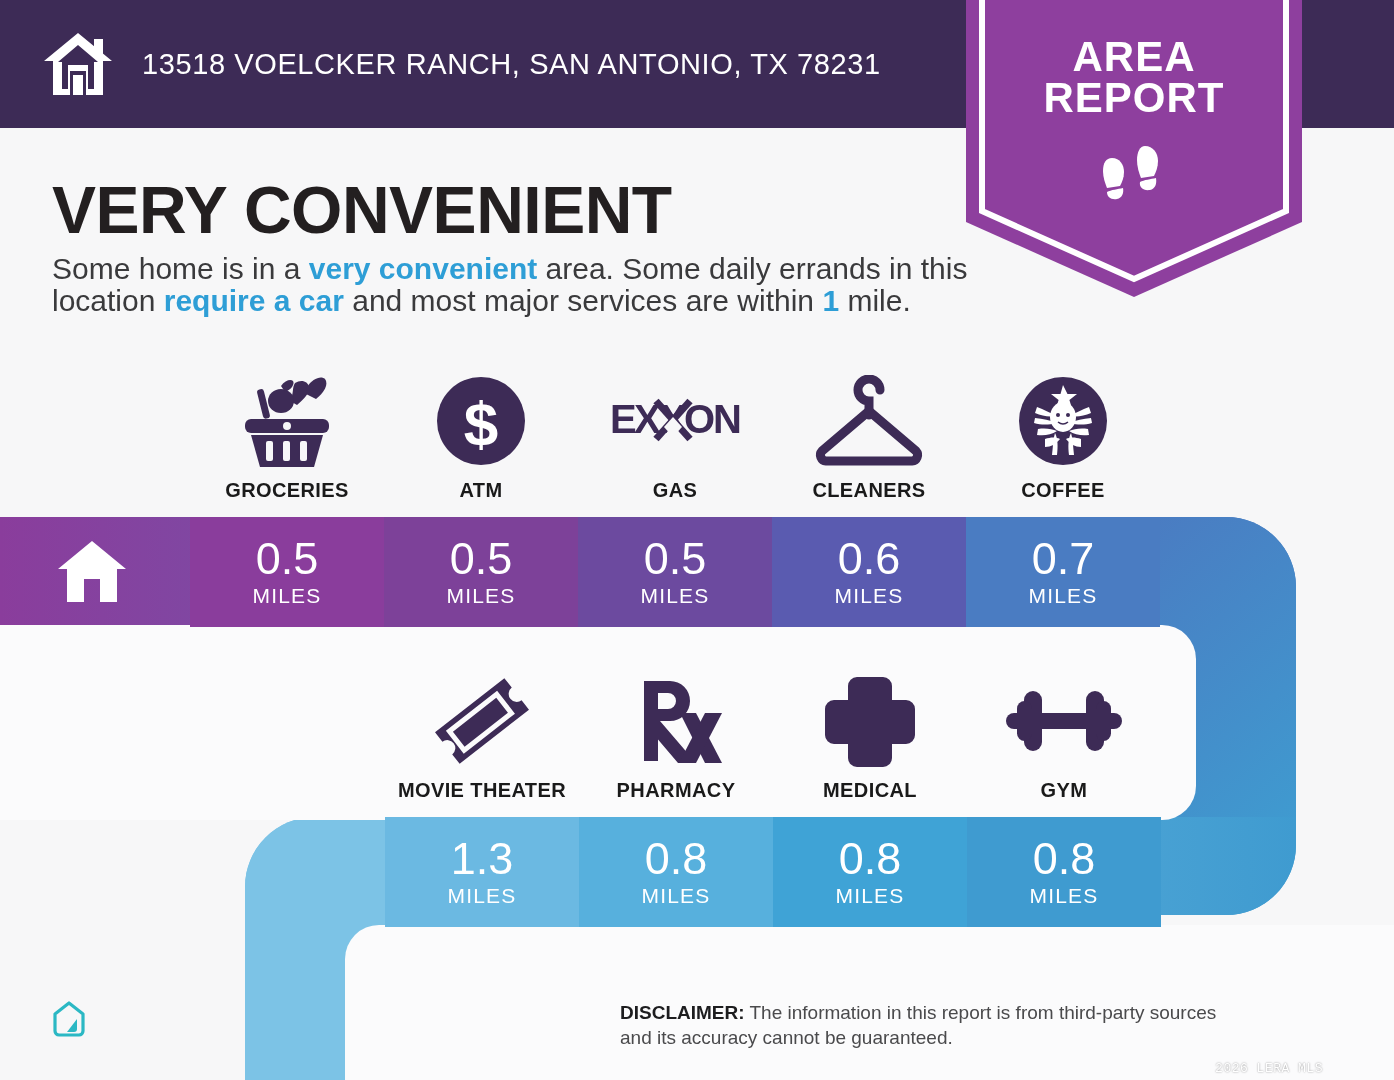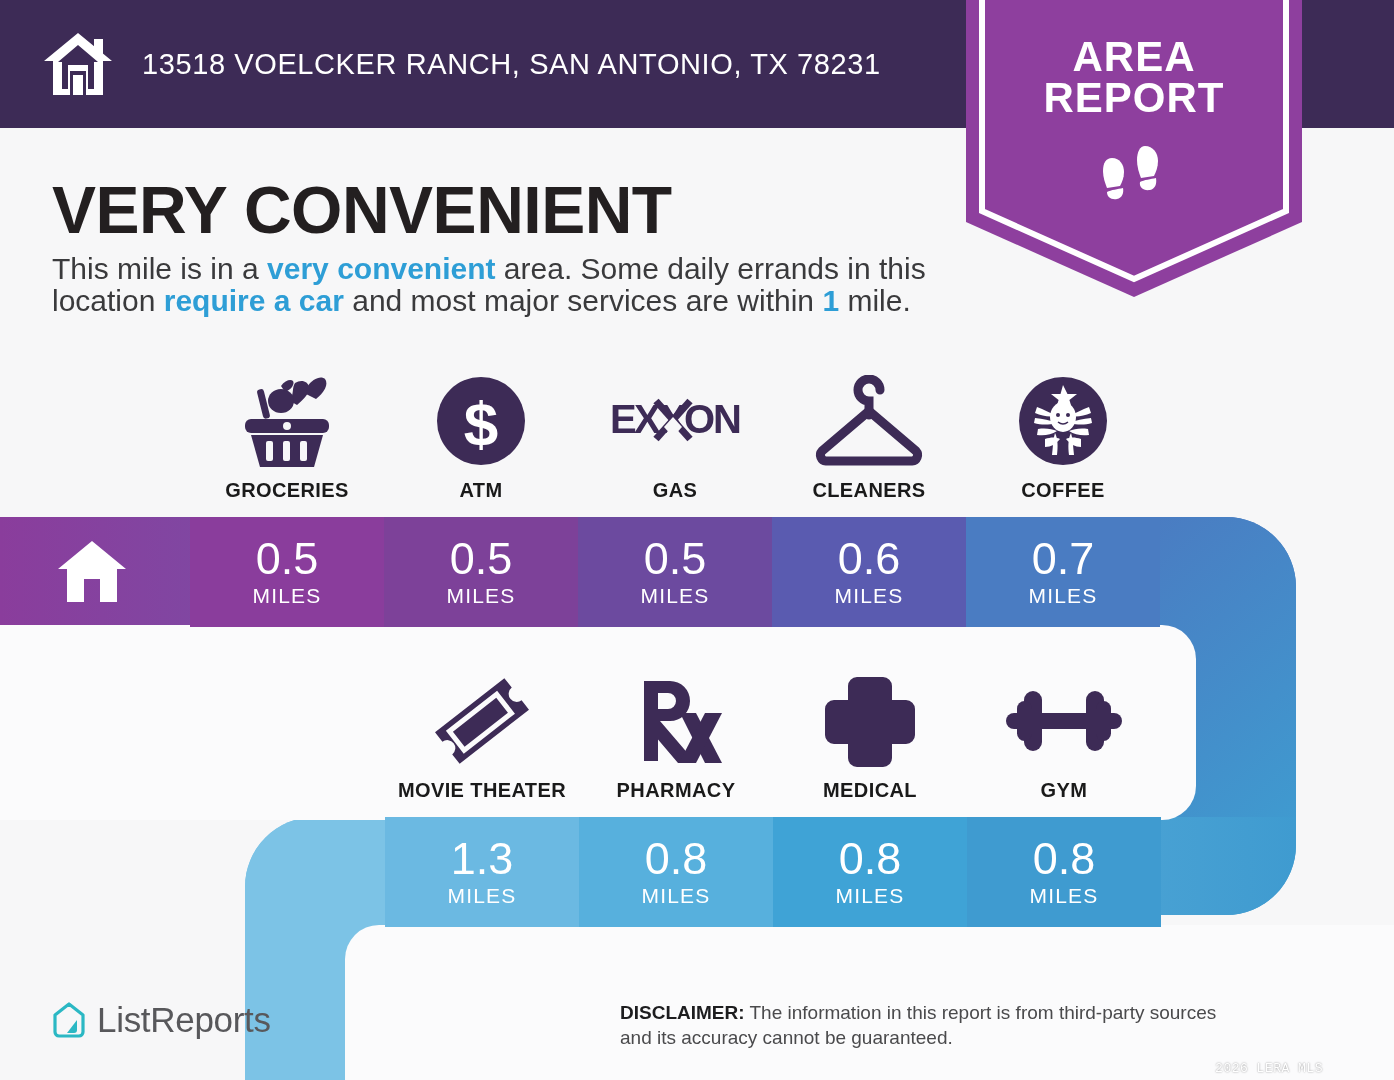--- a/index.html
+++ b/index.html
@@ -131,21 +131,21 @@
         <path d="M14 18 c8 0 12 7 12 14 c0 6 -2 10 -4 14 l-13 2 c-2 -5 -4 -11 -4 -17 c0 -8 3 -13 9 -13 z"></path>
         <path d="M9 52 c4 -2 11 -3 16 -4 c1 5 -1 10 -6 11 c-6 1 -10 -2 -10 -7 z"></path>
         <path d="M47 6 c8 0 13 7 13 15 c0 6 -2 11 -4 15 l-13 2 c-2 -5 -4 -11 -4 -18 c0 -8 3 -14 8 -14 z"></path>
         <path d="M42 42 c4 -2 11 -3 16 -4 c1 6 -1 11 -6 12 c-7 1 -11 -3 -10 -8 z"></path>
       </g>
     </svg>
   </div>
 
   <div class="headline">VERY CONVENIENT</div>
   <div class="subhead">
-    <span>This mile is in a </span><span class="hl">very convenient</span><span> area. Some daily errands in this location </span><span class="hl">require a car</span><span> and most major services are within </span><span class="hl">1</span><span> mile.</span>
+    <span>Some home is in a </span><span class="hl">very convenient</span><span> area. Some daily errands in this location </span><span class="hl">require a car</span><span> and most major services are within </span><span class="hl">1</span><span> mile.</span>
   </div>
 
   <svg class="band" viewBox="0 0 1394 565">
     <defs>
       <linearGradient id="gseg1" x1="0" y1="0" x2="1" y2="0">
         <stop offset="0" stop-color="#8a3d9c"></stop>
         <stop offset="1" stop-color="#4a7cc2"></stop>
       </linearGradient>
       <linearGradient id="gcorner" x1="0" y1="0" x2="0.3" y2="1">
         <stop offset="0" stop-color="#4a7cc2"></stop>
@@ -360,21 +360,20 @@
       <div class="dist-value">0.8</div>
       <div class="dist-unit">MILES</div>
     </div>
   </div>
 
   <div class="logo">
     <svg class="logo-mark" viewBox="0 0 34 38">
       <path d="M17 3 L31 14 V31 a4 4 0 0 1 -4 4 H7 a4 4 0 0 1 -4 -4 V14 Z" fill="none" stroke="#2bb8c4" stroke-width="3.2" stroke-linejoin="round"></path>
       <path d="M25 19 L25 29 a3 3 0 0 1 -3 3 L15 32 Z" fill="#2bb8c4"></path>
     </svg>
-    <div class="logo-text">ListReports</div>
   </div>
 
   <div class="disclaimer">
     <b>DISCLAIMER:</b><span> The information in this report is from third-party sources and its accuracy cannot be guaranteed.</span>
   </div>
 
   <div class="watermark">2026 LERA MLS</div>
 
 </div>
 

